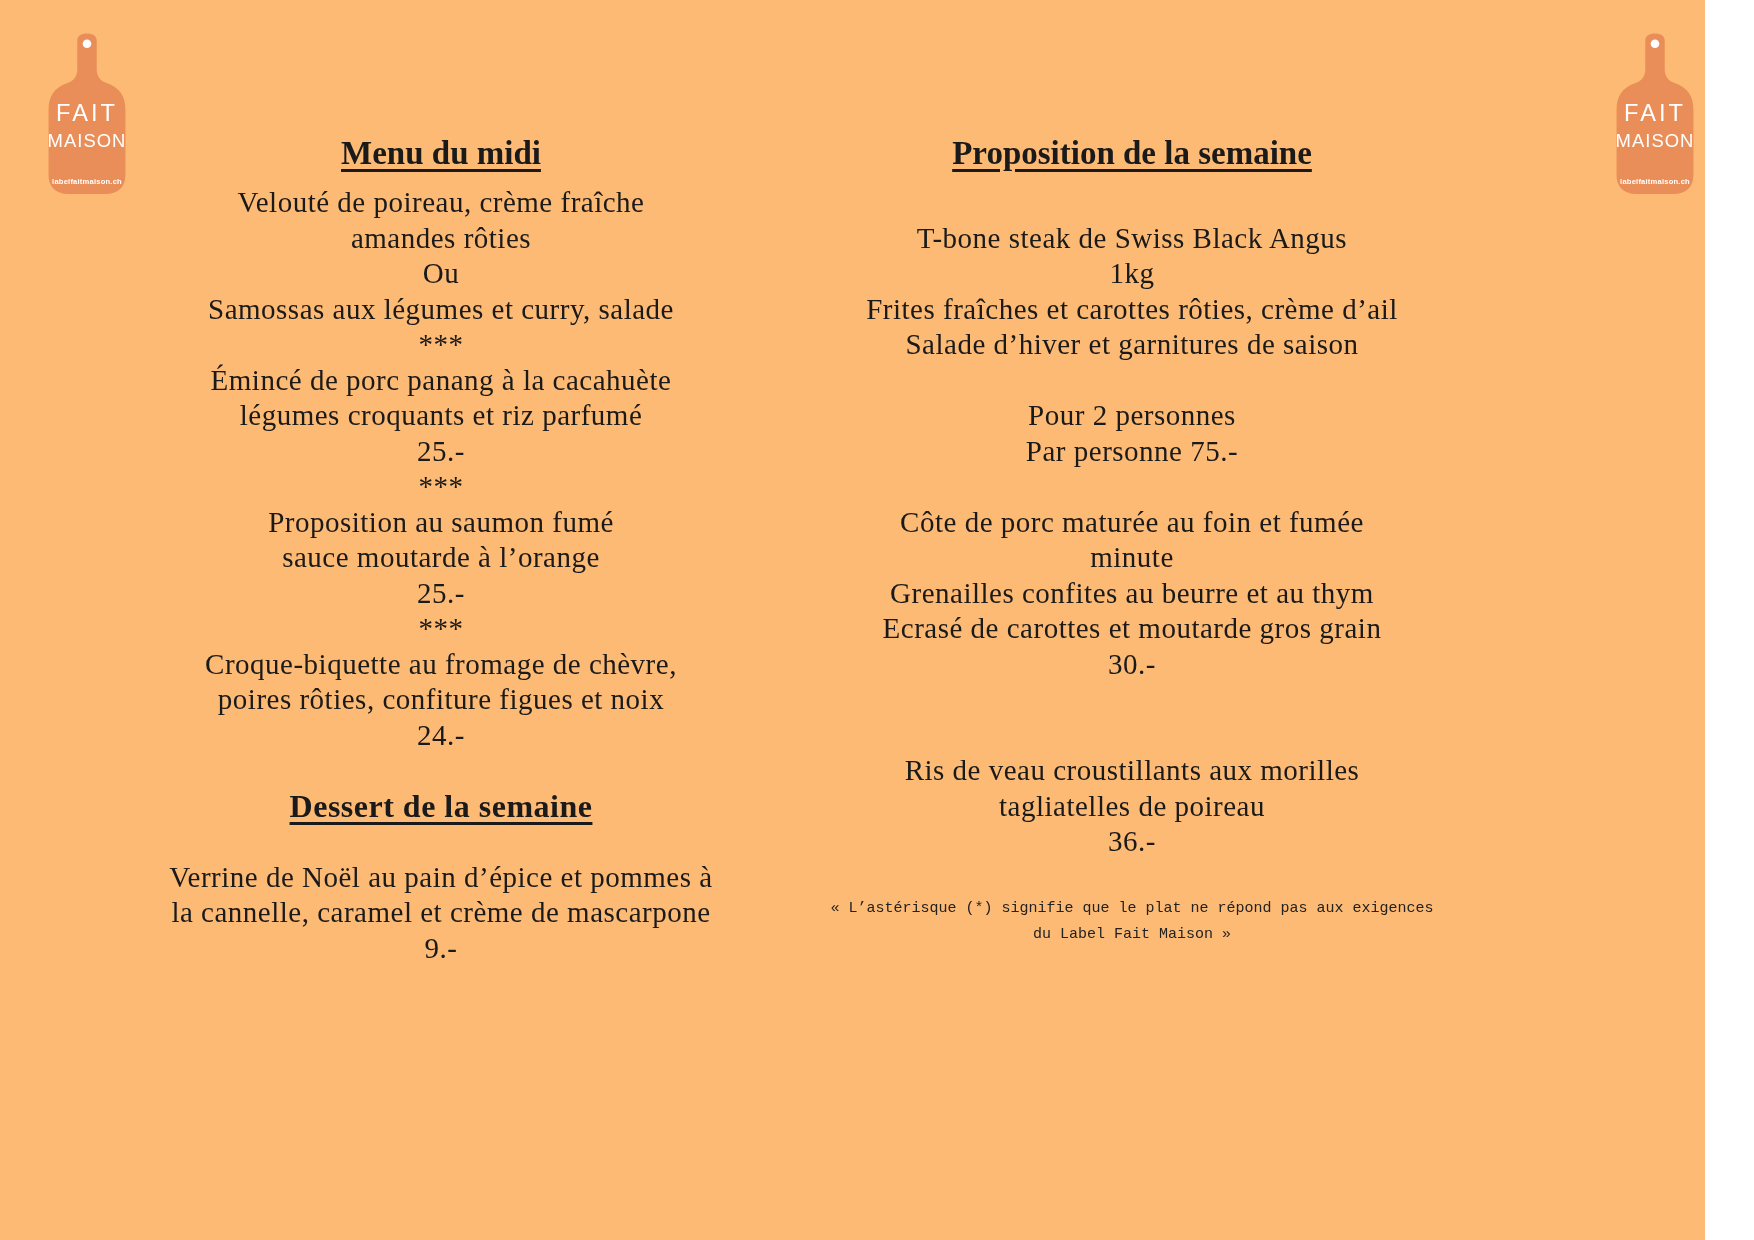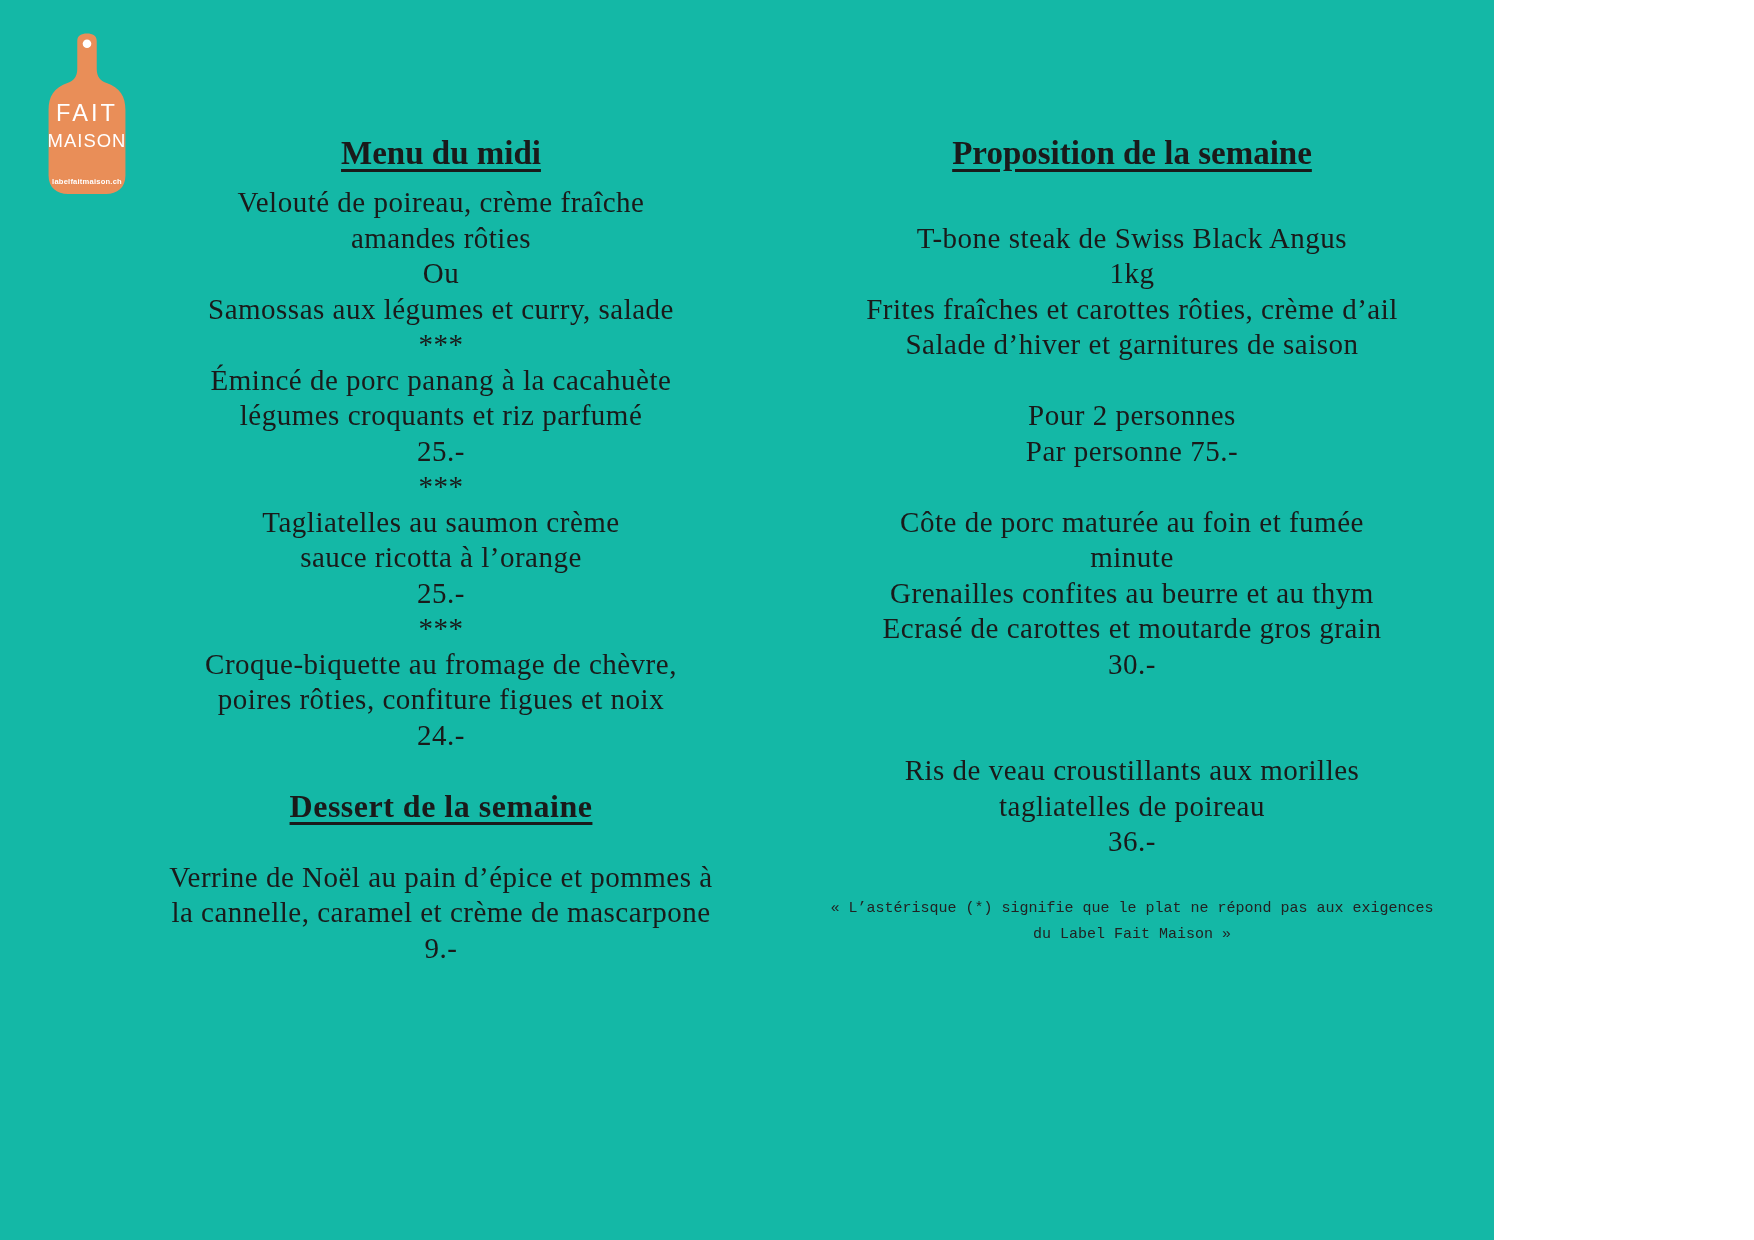--- a/index.html
+++ b/index.html
@@ -2,23 +2,23 @@
 <html><head>
 <meta charset="utf-8">
 <style>
   html, body {
     margin: 0;
     padding: 0;
     background: #ffffff;
   }
   .page {
     position: relative;
-    width: 1494px;
+    width: 1705px;
     height: 1240px;
-    background: #14b8a6;
+    background: #fdba74;
     color: #1a1a1a;
     font-family: "Liberation Serif", serif;
     overflow: hidden;
   }
   .logo {
     position: absolute;
     top: 32px;
   }
   .logo-left  { left: 43px; }
   .logo-right { left: 1611px; }
@@ -101,22 +101,22 @@
     </div>
     <div class="line">Velouté de poireau, crème fraîche</div>
     <div class="line">amandes rôties</div>
     <div class="line">Ou</div>
     <div class="line">Samossas aux légumes et curry, salade</div>
     <div class="line">***</div>
     <div class="line">Émincé de porc panang à la cacahuète</div>
     <div class="line">légumes croquants et riz parfumé</div>
     <div class="line">25.-</div>
     <div class="line">***</div>
-    <div class="line">Tagliatelles au saumon crème</div>
-    <div class="line">sauce ricotta à l’orange</div>
+    <div class="line">Proposition au saumon fumé</div>
+    <div class="line">sauce moutarde à l’orange</div>
     <div class="line">25.-</div>
     <div class="line">***</div>
     <div class="line">Croque-biquette au fromage de chèvre,</div>
     <div class="line">poires rôties, confiture figues et noix</div>
     <div class="line">24.-</div>
     <div class="gap"></div>
     <div class="line subtitle">
       <span class="u">Dessert de la semaine</span>
     </div>
     <div class="gap"></div>

